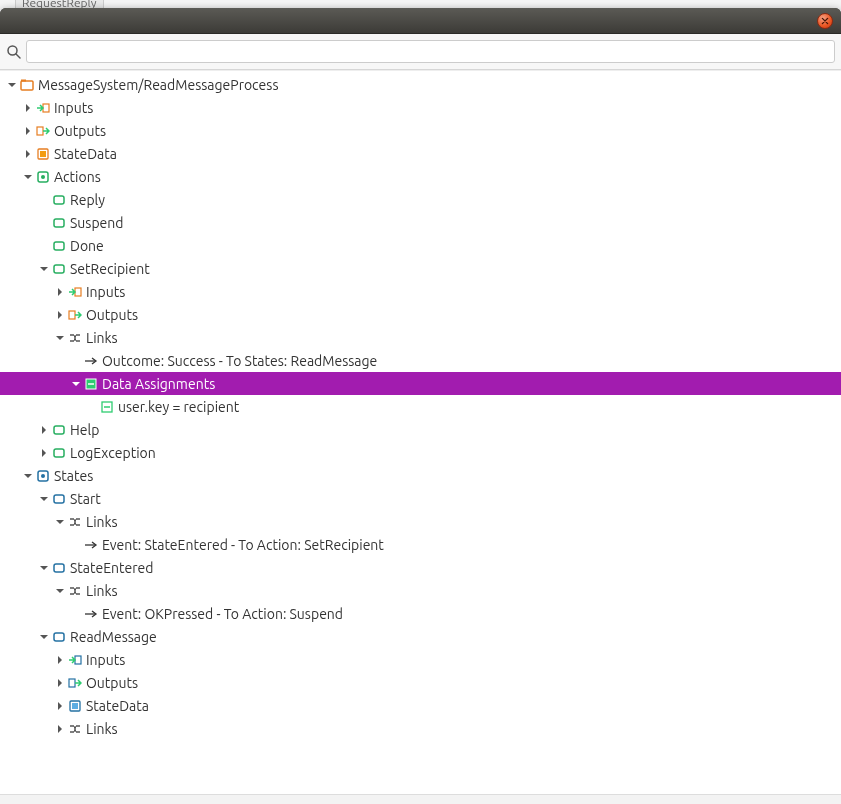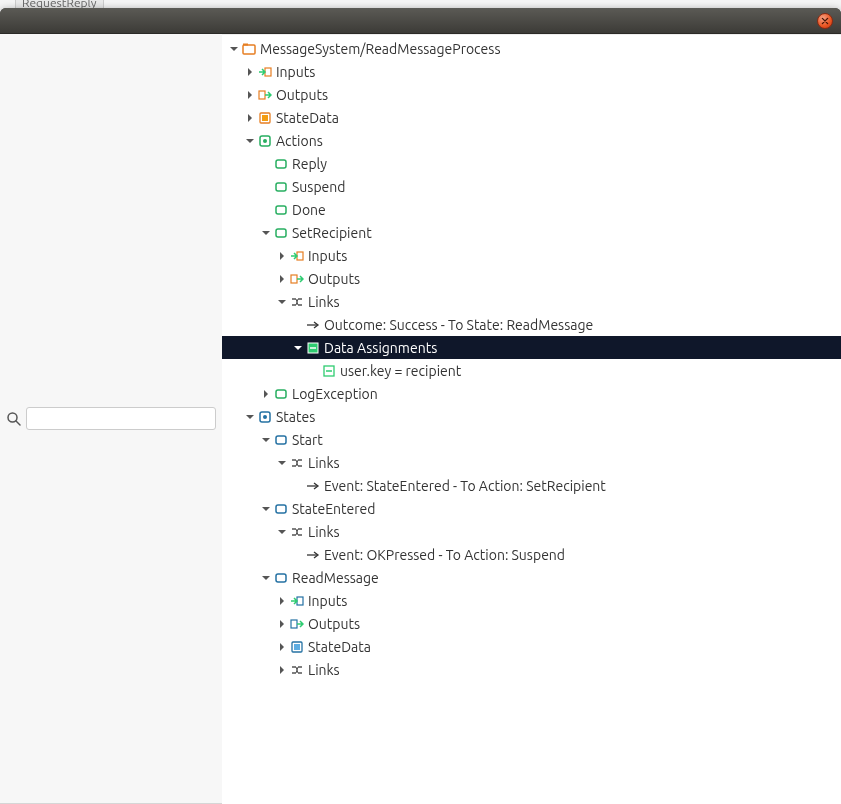--- a/index.html
+++ b/index.html
@@ -47,21 +47,21 @@
     background: radial-gradient(circle at 35% 30%, #f6a083, #e95420 60%, #c0381a);
     border: 1px solid #8c2a12;
     cursor: pointer;
   }
   .close-btn svg { width: 100%; height: 100%; }
   .content-bg {
     position: absolute;
     top: 26px; left: 0; right: 0; bottom: 0;
     background: #fff;
     display: flex;
-    flex-direction: row;
+    flex-direction: column;
   }
   .search-row {
     padding: 6px;
     border-bottom: 1px solid #d6d6d6;
     display: flex;
     align-items: center;
     gap: 4px;
     background: #f7f7f7;
   }
   .search-icon {
@@ -85,21 +85,21 @@
     padding-bottom: 20px;
   }
   .tree-row {
     display: flex;
     align-items: center;
     height: 23px;
     white-space: nowrap;
     cursor: default;
   }
   .tree-row.selected {
-    background: #0f172a;
+    background: #a21caf;
     color: #fff;
   }
   .disclosure {
     width: 12px; height: 12px;
     display: inline-flex;
     align-items: center;
     justify-content: center;
     margin-right: 2px;
     color: #555;
     cursor: pointer;
@@ -326,21 +326,21 @@
 
       <div class="tree-row">
         <span class="spacer" style="width:70px"></span>
         <span class="disclosure none"></span>
         <span class="icon">
             <svg viewBox="0 0 14 14">
               <line x1="1" y1="7" x2="11" y2="7" stroke="#333" stroke-width="1.3"></line>
               <path d="M8 4 L12 7 L8 10" fill="none" stroke="#333" stroke-width="1.3"></path>
             </svg>
           </span>
-        <span class="lbl">Outcome: Success - To State: ReadMessage</span>
+        <span class="lbl">Outcome: Success - To States: ReadMessage</span>
       </div>
 
       <div class="tree-row selected">
         <span class="spacer" style="width:70px"></span>
         <span class="disclosure">
             <svg viewBox="0 0 10 10" width="10" height="10">
               <path d="M1 3 L5 7 L9 3 Z" fill="currentColor"></path>
             </svg>
           </span>
         <span class="icon">
@@ -357,20 +357,34 @@
         <span class="disclosure none"></span>
         <span class="icon">
             <svg viewBox="0 0 14 14">
               <rect x="2" y="2" width="10" height="10" fill="none" stroke="#2ecc71" stroke-width="1.3"></rect>
               <line x1="4" y1="7" x2="10" y2="7" stroke="#2ecc71" stroke-width="1.5"></line>
             </svg>
           </span>
         <span class="lbl">user.key = recipient</span>
       </div>
 
+      <div class="tree-row">
+        <span class="spacer" style="width:38px"></span>
+        <span class="disclosure">
+            <svg viewBox="0 0 10 10" width="10" height="10">
+              <path d="M3 1 L7 5 L3 9 Z" fill="currentColor"></path>
+            </svg>
+          </span>
+        <span class="icon">
+            <svg viewBox="0 0 14 14">
+              <rect x="2" y="3" width="10" height="8" rx="2" fill="none" stroke="#27ae60" stroke-width="1.5"></rect>
+            </svg>
+          </span>
+        <span class="lbl">Help</span>
+      </div>
 
       <div class="tree-row">
         <span class="spacer" style="width:38px"></span>
         <span class="disclosure">
             <svg viewBox="0 0 10 10" width="10" height="10">
               <path d="M3 1 L7 5 L3 9 Z" fill="currentColor"></path>
             </svg>
           </span>
         <span class="icon">
             <svg viewBox="0 0 14 14">

